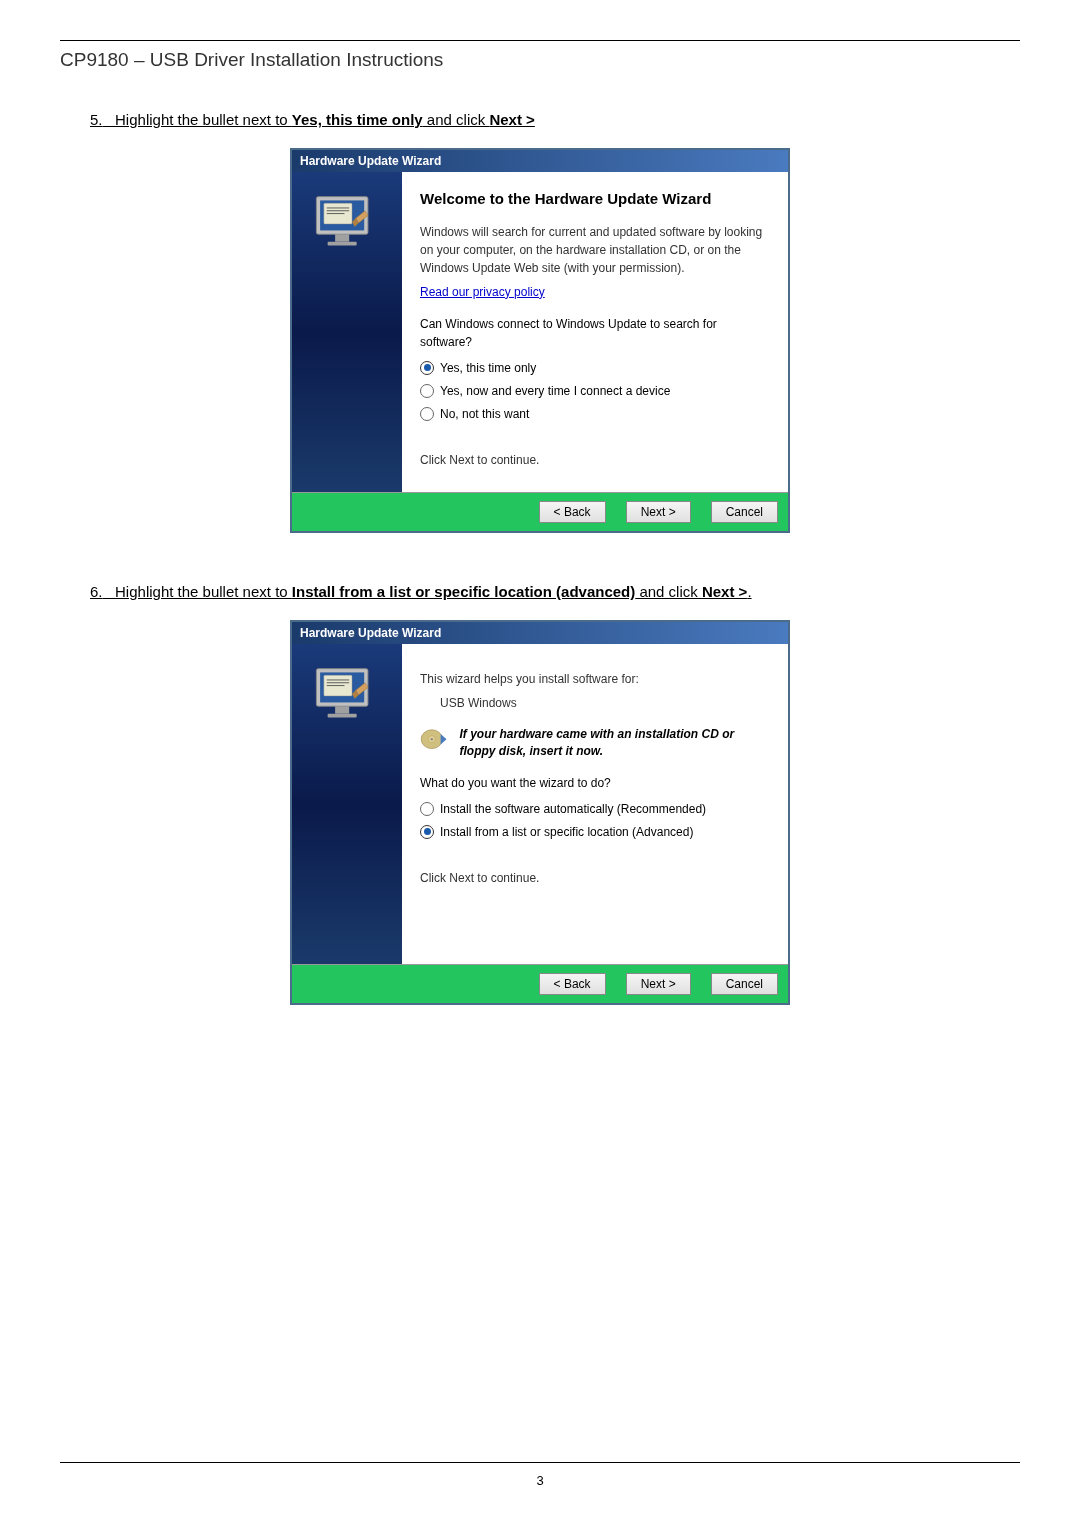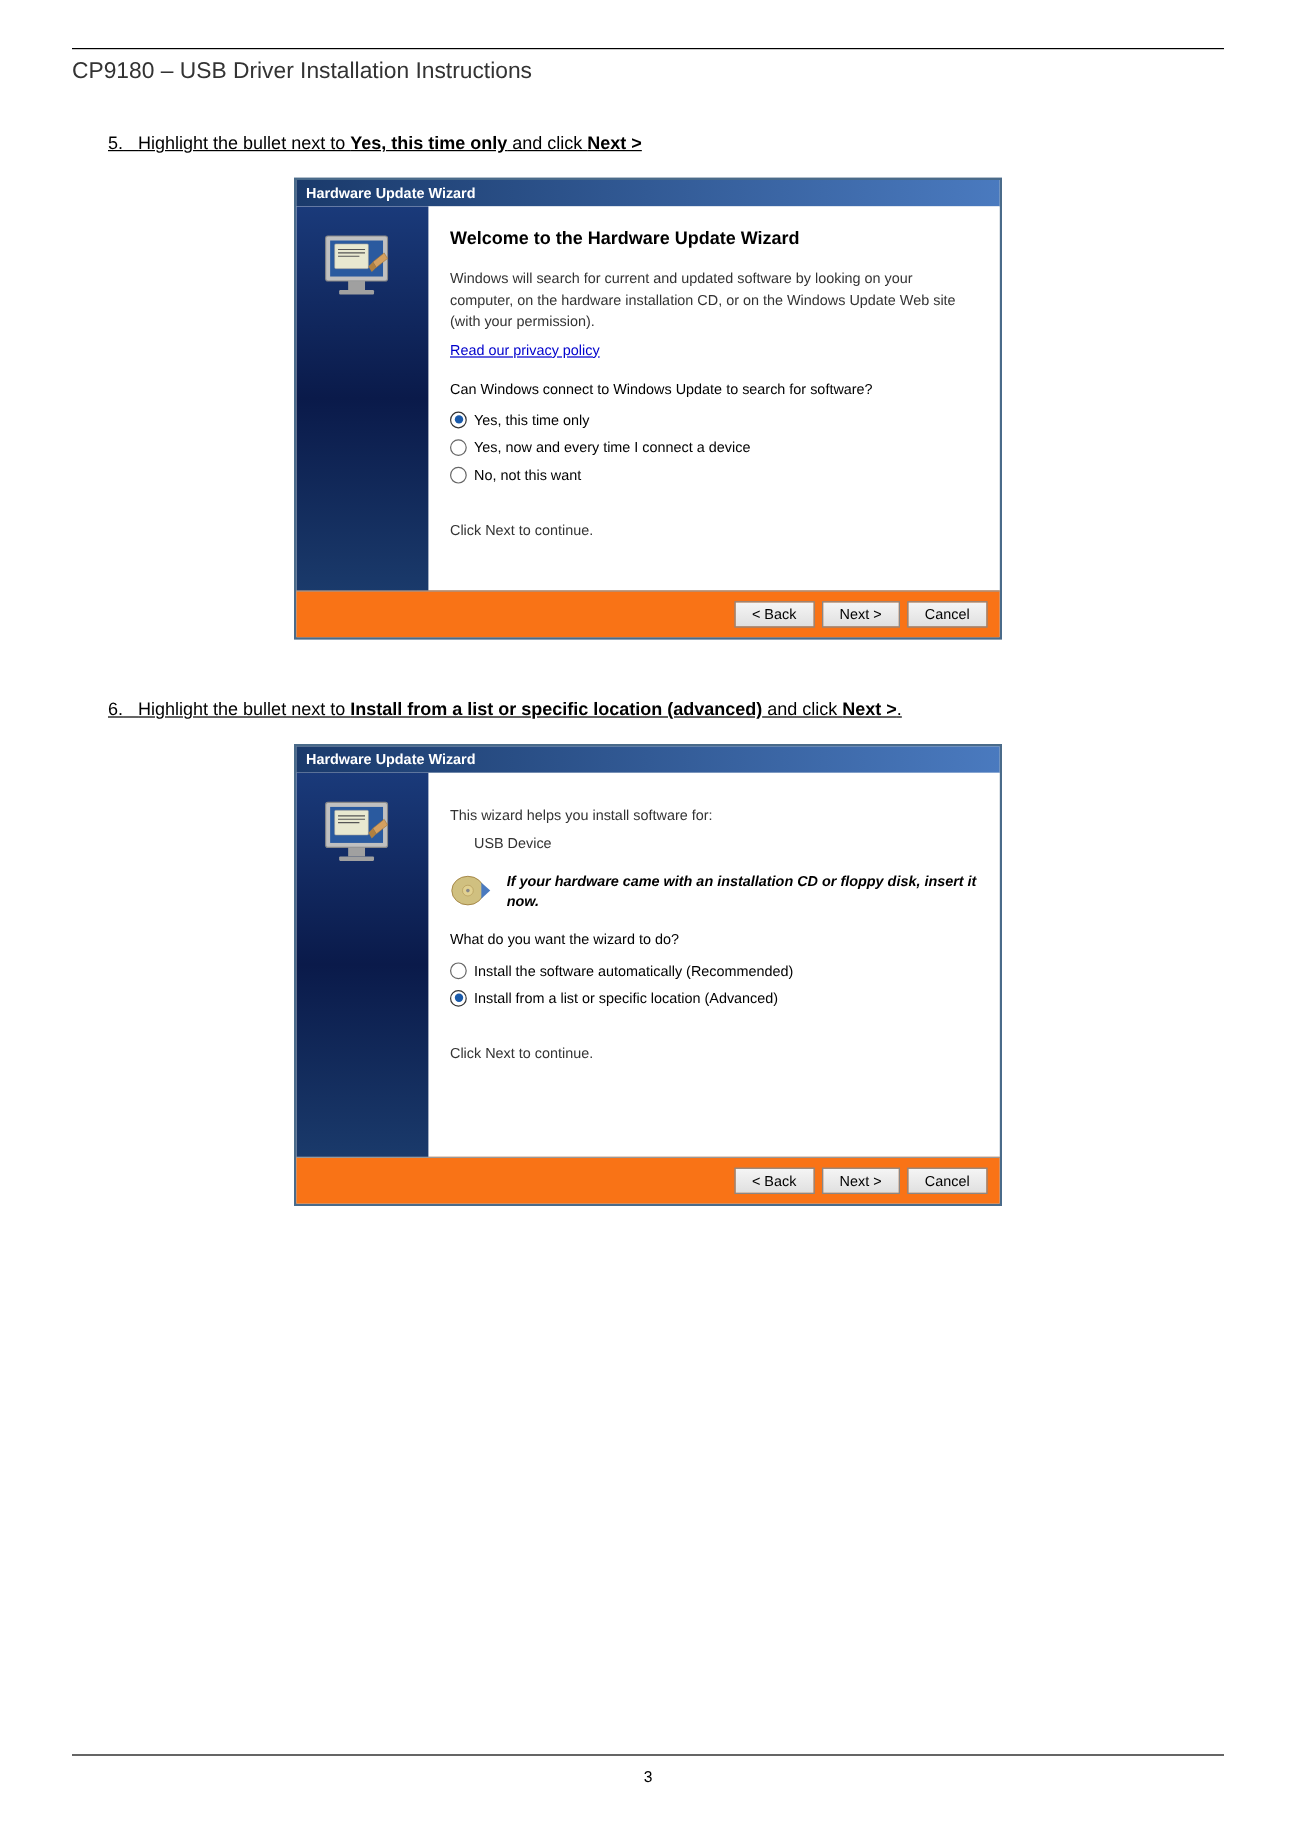--- a/index.html
+++ b/index.html
@@ -45,21 +45,21 @@
 
     .step-instruction {
       font-size: 15px;
       margin-bottom: 20px;
       margin-left: 30px;
       text-decoration: underline;
     }
 
     .wizard-window {
       border: 2px solid #4a6b8a;
-      width: 590px;
+      width: 500px;
       margin: 0 auto;
       background: #f0f0f0;
     }
 
     .wizard-titlebar {
       background: linear-gradient(to right, #1a3a6b, #4a7abf);
       color: white;
       font-size: 12px;
       font-weight: bold;
       padding: 4px 8px;
@@ -157,26 +157,26 @@
       background: #1a5aaa;
     }
 
     .wizard-continue {
       font-size: 12px;
       margin-top: 28px;
       color: #333;
     }
 
     .wizard-footer {
-      background: #f97316;
+      background: #22c55e;
       border-top: 1px solid #999;
       padding: 8px 10px;
       display: flex;
       justify-content: flex-end;
-      gap: 6px;
+      gap: 20px;
       align-items: center;
     }
 
     .wizard-button {
       background: linear-gradient(to bottom, #f5f5f5, #e0e0e0);
       border: 1px solid #888;
       padding: 3px 14px;
       font-size: 12px;
       cursor: pointer;
       min-width: 65px;
@@ -301,21 +301,21 @@
               <line x1="21" y1="17" x2="45" y2="17" stroke="#555" stroke-width="1"></line>
               <line x1="21" y1="20" x2="45" y2="20" stroke="#555" stroke-width="1"></line>
               <line x1="21" y1="23" x2="40" y2="23" stroke="#555" stroke-width="1"></line>
               <polygon points="52,28 62,20 65,25 55,33" fill="#d4a060" stroke="#a07030" stroke-width="0.5"></polygon>
               <polygon points="48,32 52,28 55,33 51,37" fill="#b08040"></polygon>
             </svg>
           </div>
         </div>
         <div class="wizard-content">
           <div class="wizard-desc" style="margin-top:10px;">This wizard helps you install software for:</div>
-          <div class="usb-device-label">USB Device</div>
+          <div class="usb-device-label">USB Windows</div>
 
           <div class="cd-icon-area">
             <div class="cd-icon">
               <svg viewBox="0 0 50 38" xmlns="http://www.w3.org/2000/svg">
 
                 <ellipse cx="20" cy="19" rx="18" ry="16" fill="#d0c080" stroke="#a08040" stroke-width="1"></ellipse>
                 <ellipse cx="20" cy="19" rx="6" ry="6" fill="#e0d090" stroke="#a08040" stroke-width="0.5"></ellipse>
                 <ellipse cx="20" cy="19" rx="2" ry="2" fill="#888"></ellipse>
 
                 <polygon points="35,10 45,19 35,28" fill="#4a7abf"></polygon>

